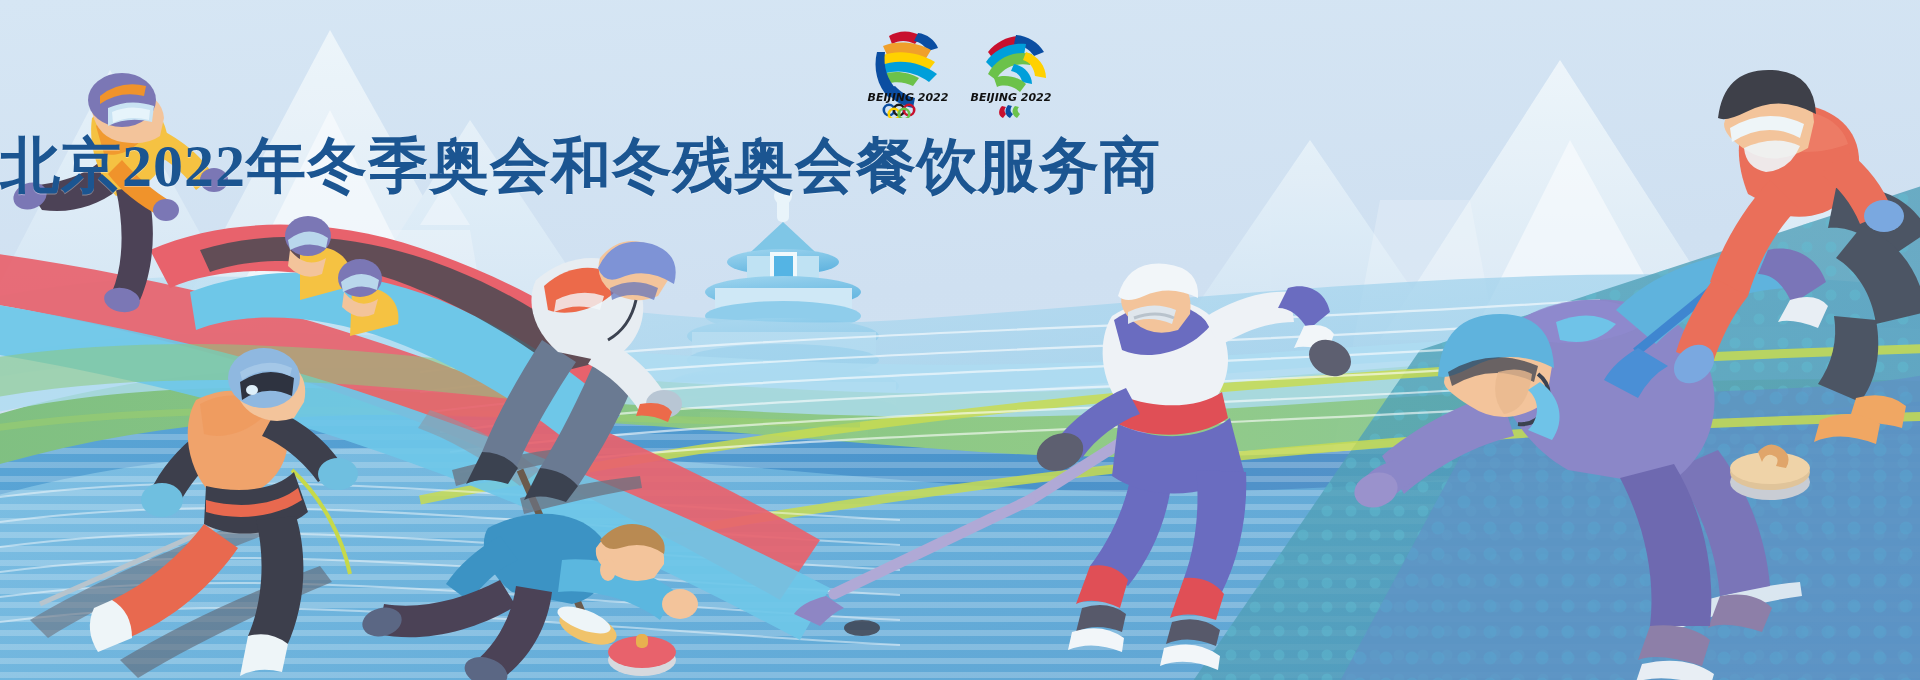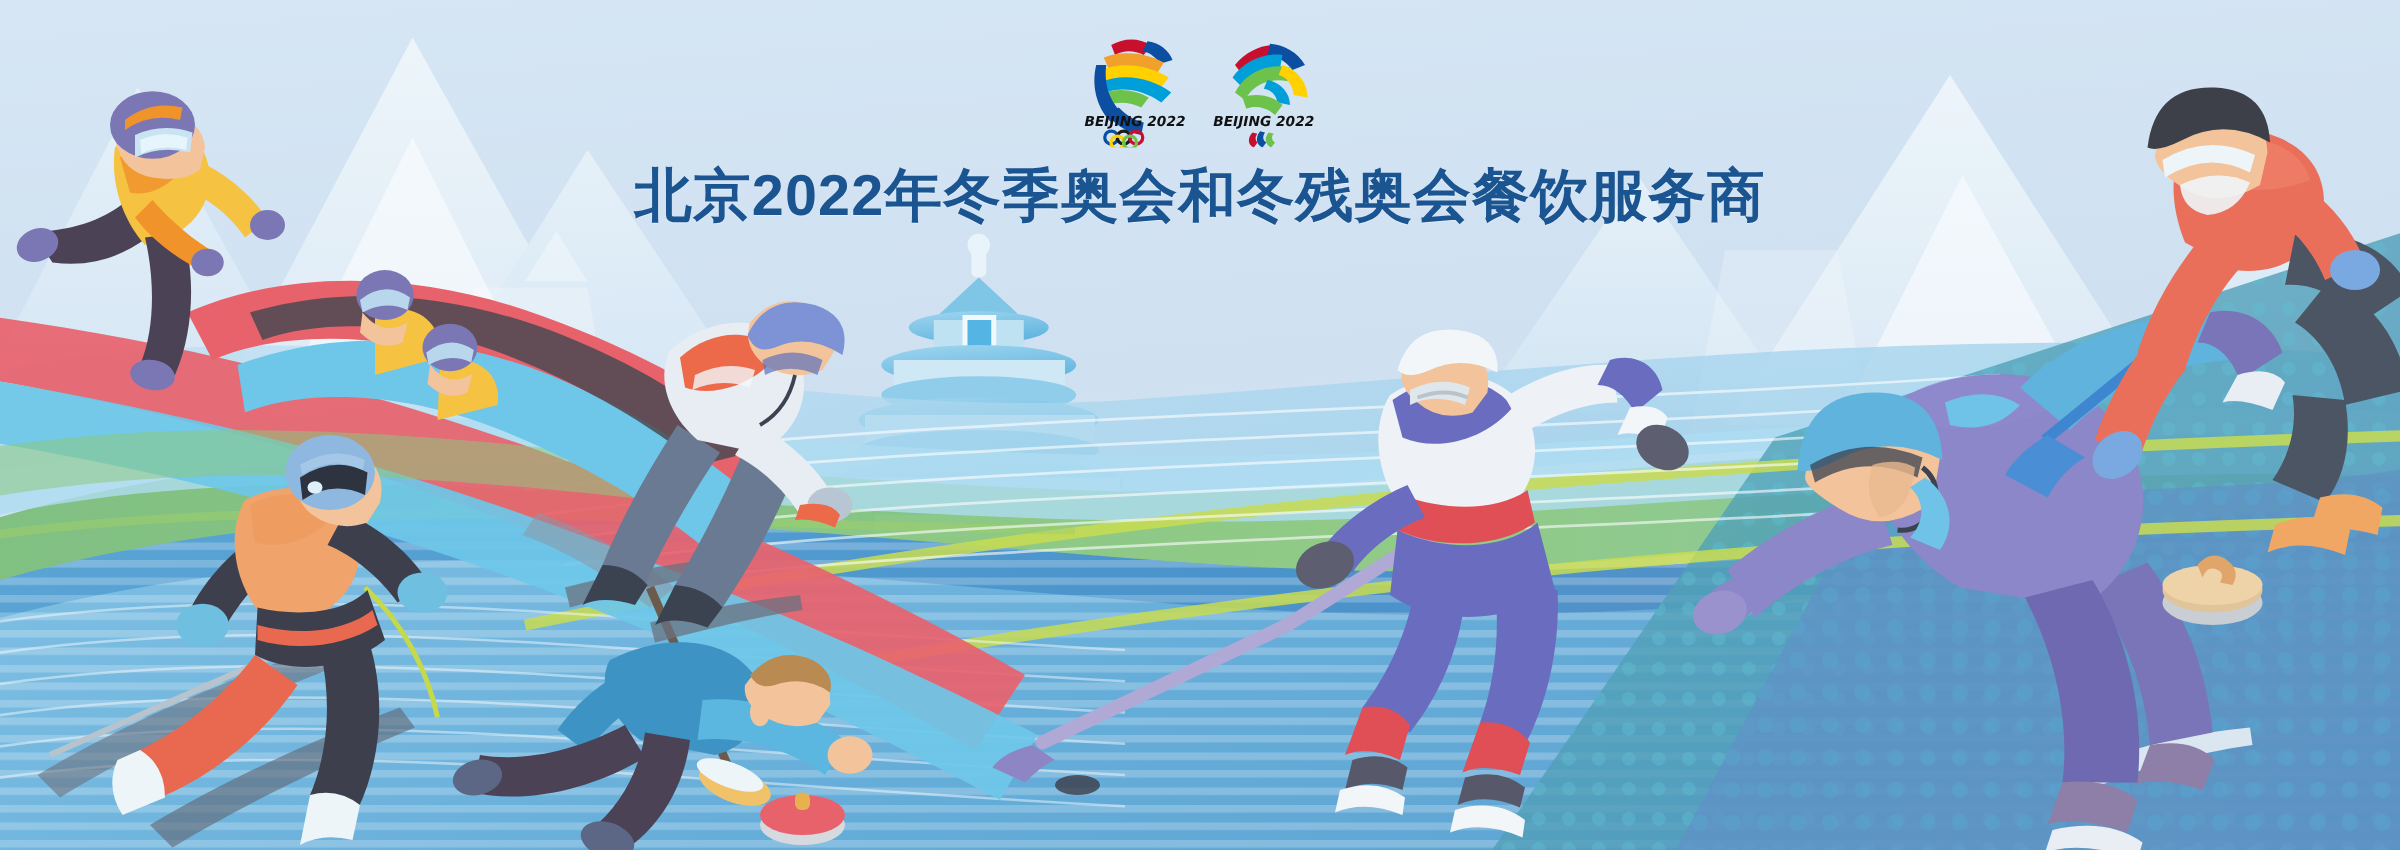--- a/index.html
+++ b/index.html
@@ -8,23 +8,23 @@
           background:linear-gradient(170deg,#d4e4f3 0%,#cfe0f1 35%,#d9e8f5 65%,#cfe2f2 100%);}
   .layer{position:absolute;inset:0;}
   .layer svg{display:block;width:1920px;height:680px;}
 
   
   #emblems{position:absolute;left:865px;top:22px;width:200px;height:96px;display:flex;gap:17px;align-items:flex-start;}
   .emblem{width:86px;height:96px;position:relative;}
   .emblem svg{display:block;}
 
   
-  #title{position:absolute;left:0;right:0;top:126px;text-align:center;
-         font-size:46px;font-weight:bold;letter-spacing:1px;color:#1b5591;
-         font-family:Liberation Sans, sans-serif;
+  #title{position:absolute;left:0;right:0;top:126px;text-align:left;
+         font-size:60px;font-weight:bold;letter-spacing:1px;color:#1b5591;
+         font-family:Liberation Serif, serif;
          text-shadow:0 1px 0 rgba(255,255,255,.35);white-space:nowrap;}
 </style>
 </head>
 <body>
 
 <div id="banner">
 
   <div class="layer">
   <svg viewBox="0 0 1920 680" preserveAspectRatio="none" xmlns="http://www.w3.org/2000/svg">
     <defs>

